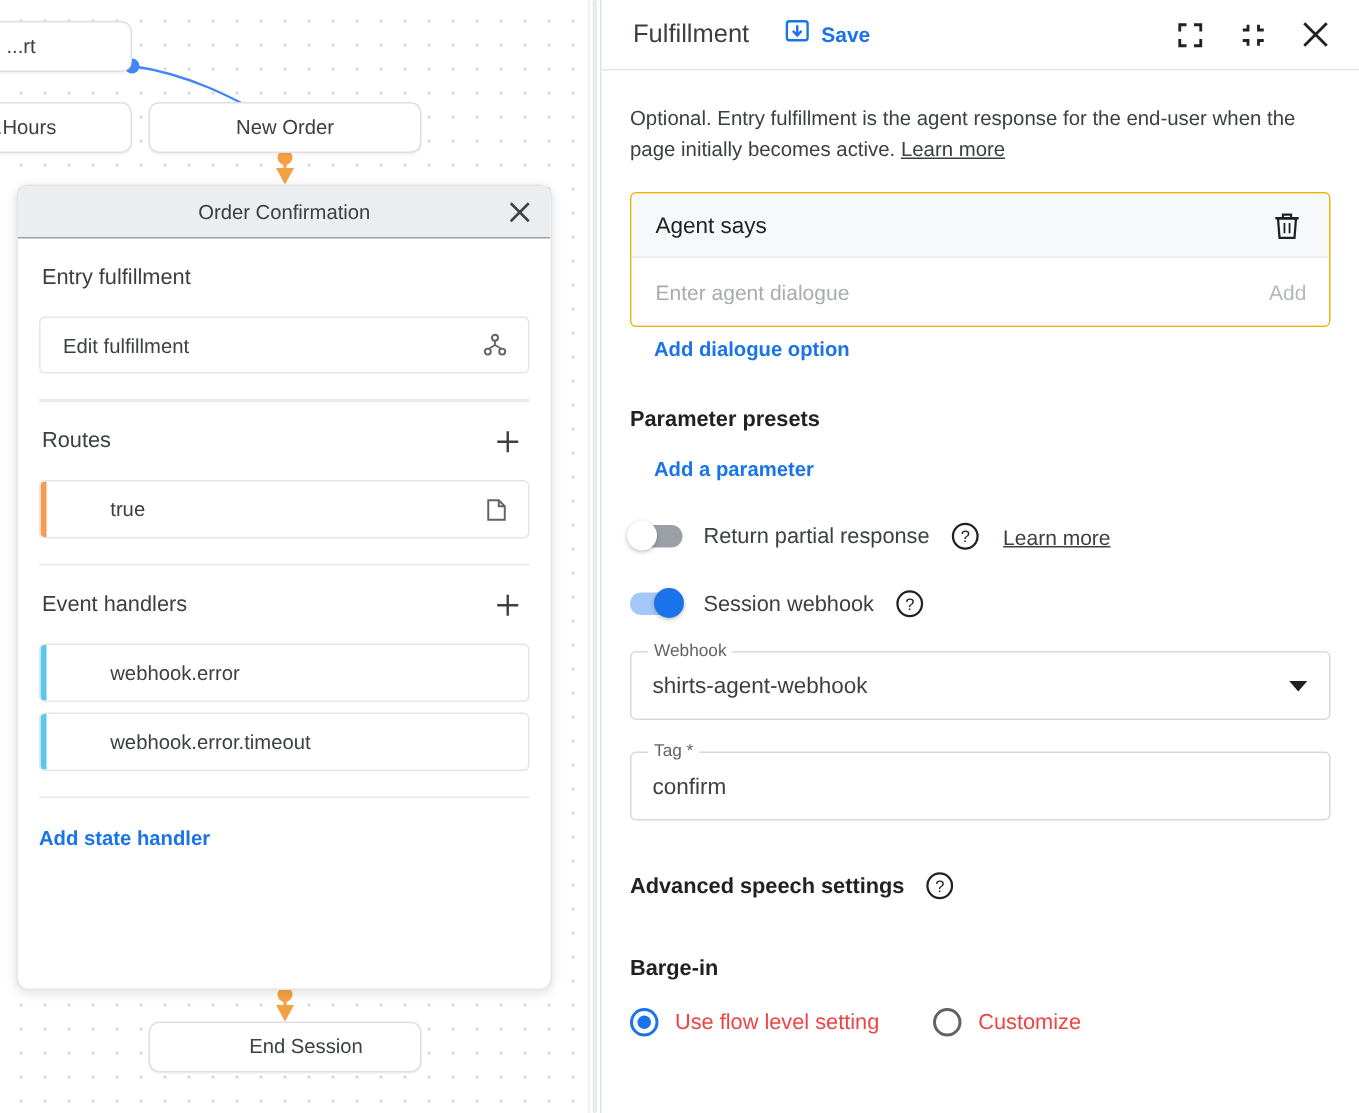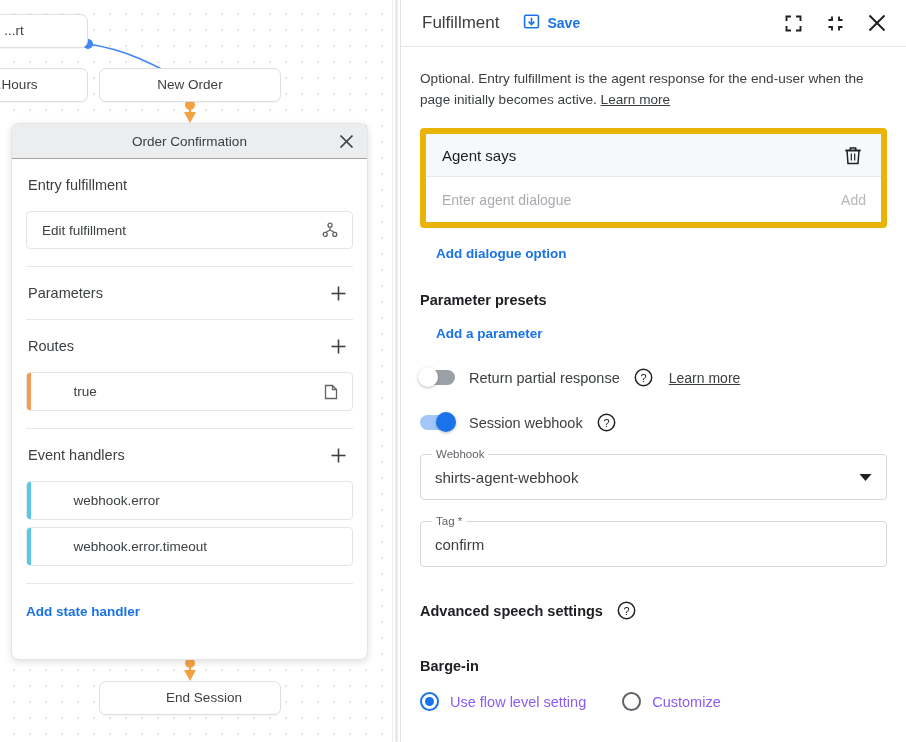--- a/index.html
+++ b/index.html
@@ -185,21 +185,21 @@
     font-size: 13.6px;
     line-height: 20.5px;
     color: #3c4043;
     margin-top: 22px;
     max-width: 455px;
   }
   .link-underline { color: #3c4043; text-decoration: underline; cursor: pointer; }
 
   .agent-says-card {
     margin-top: 18px;
-    border: 6px solid #eab308;
+    border: 1px solid #eab308;
     border-radius: 4px;
     overflow: hidden;
   }
   .agent-says-head {
     height: 43px;
     background: #f7f8f9;
     border-bottom: 1px solid #e6e8ea;
     display: flex; align-items: center;
     padding: 0 15px 0 16px;
   }
@@ -208,21 +208,21 @@
   .agent-says-input-row {
     height: 45px; display: flex; align-items: center; padding: 0 15px 0 16px; background: #fff;
   }
   .agent-dialogue-input {
     flex: 1; border: none; outline: none; font-size: 14px;
     font-family: "Liberation Sans", sans-serif; color: #4d7c0f; background: transparent;
   }
   .agent-dialogue-input::placeholder { color: #a8abb0; }
   .add-btn { font-size: 14px; color: #b4b7bb; cursor: pointer; padding-left: 10px; }
 
-  .link-row { margin-top: 16px; padding-left: 16px; }
+  .link-row { margin-top: 6px; padding-left: 16px; }
 
   .sec-title {
     font-size: 14.5px; font-weight: bold; color: #202124; margin-top: 30px;
   }
   .sub-link-row { margin-top: 16px; padding-left: 16px; }
 
   .toggle-row { display: flex; align-items: center; margin-top: 26px; }
   .toggle {
     width: 35px; height: 15px; border-radius: 8px; position: relative;
     flex: 0 0 35px; cursor: pointer;
@@ -268,21 +268,21 @@
   .radio-row { display: flex; align-items: center; margin-top: 18px; gap: 0; }
   .radio-item { display: flex; align-items: center; cursor: pointer; }
   .radio-item + .radio-item { margin-left: 36px; }
   .radio {
     width: 19px; height: 19px; border-radius: 50%; flex: 0 0 19px;
     display: flex; align-items: center; justify-content: center;
   }
   .radio.checked { border: 2px solid #1a73e8; }
   .radio.checked::after { content: ""; width: 9px; height: 9px; border-radius: 50%; background: #1a73e8; }
   .radio.unchecked { border: 2px solid #5f6368; }
-  .radio-label { font-size: 14.5px; color: #8b5cf6; margin-left: 11px; }
+  .radio-label { font-size: 14.5px; color: #ef4444; margin-left: 11px; }
 </style>
 </head>
 <body>
 
 <div id="app">
 
   <div id="canvas">
 
     <svg class="conn">
 
@@ -338,29 +338,20 @@
               <circle cx="12.8" cy="12.4" r="2" fill="none" stroke="#5f6368" stroke-width="1.3"></circle>
               <line x1="8" y1="5.2" x2="8" y2="8" stroke="#5f6368" stroke-width="1.2"></line>
               <line x1="8" y1="8" x2="3.6" y2="10.6" stroke="#5f6368" stroke-width="1.2"></line>
               <line x1="8" y1="8" x2="12.4" y2="10.6" stroke="#5f6368" stroke-width="1.2"></line>
             </svg>
           </span>
         </div>
 
         <div class="divider" style="margin-top:17px"></div>
 
-        <div class="sect-head">
-          <span class="sect-title">Parameters</span>
-          <span class="plus-btn">
-            <svg width="17" height="17" viewBox="0 0 17 17">
-              <line x1="8.5" y1="1.5" x2="8.5" y2="15.5" stroke="#3c4043" stroke-width="1.6"></line>
-              <line x1="1.5" y1="8.5" x2="15.5" y2="8.5" stroke="#3c4043" stroke-width="1.6"></line>
-            </svg>
-          </span>
-        </div>
 
         <div class="divider"></div>
 
         <div class="sect-head">
           <span class="sect-title">Routes</span>
           <span class="plus-btn">
             <svg width="17" height="17" viewBox="0 0 17 17">
               <line x1="8.5" y1="1.5" x2="8.5" y2="15.5" stroke="#3c4043" stroke-width="1.6"></line>
               <line x1="1.5" y1="8.5" x2="15.5" y2="8.5" stroke="#3c4043" stroke-width="1.6"></line>
             </svg>

